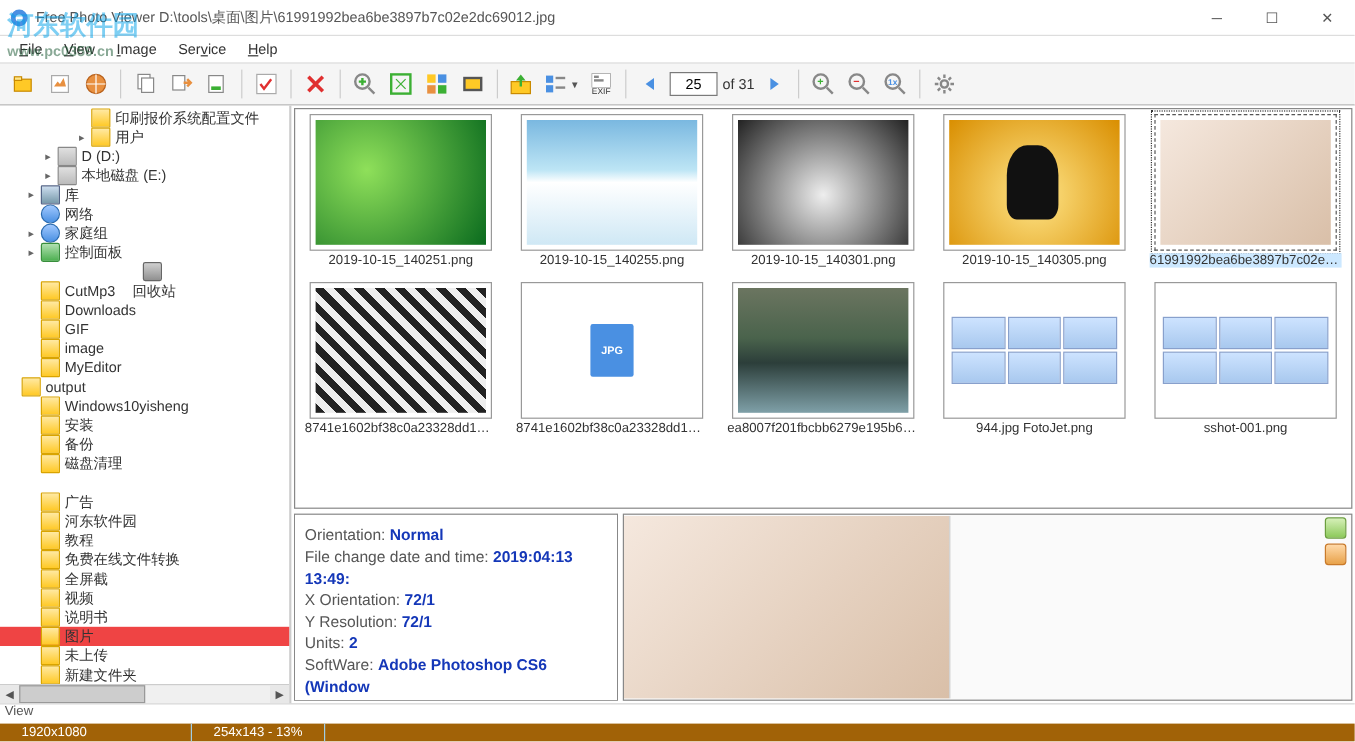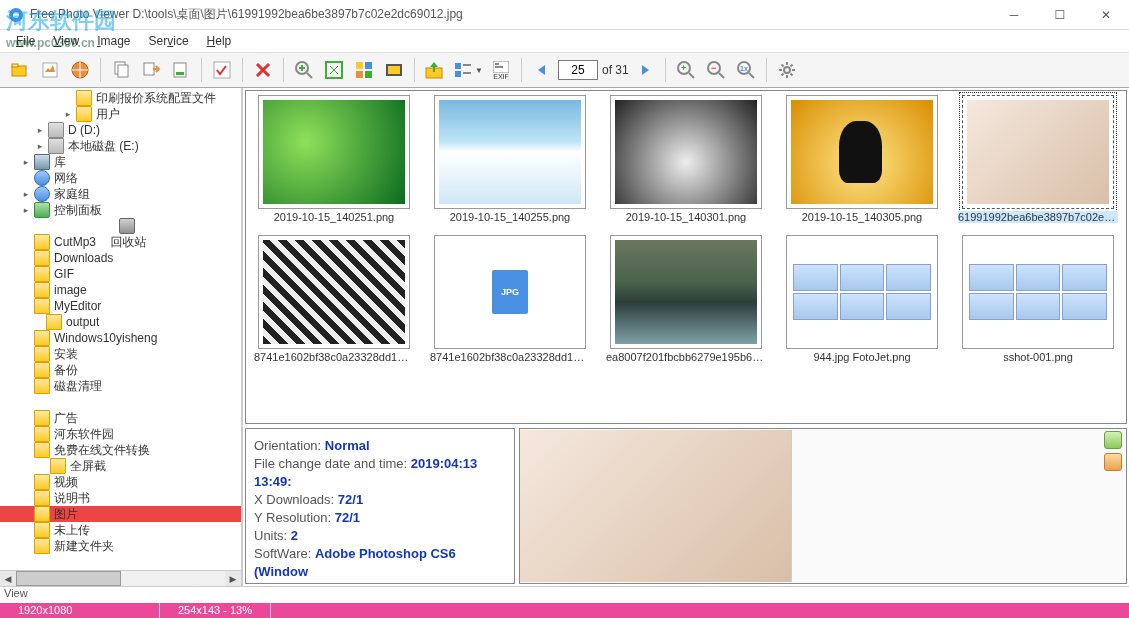--- a/index.html
+++ b/index.html
@@ -70,21 +70,21 @@
 .infoleft .k { color: #555; }
 .infoleft .v { color: #1437b8; font-weight: bold; }
 .inforight { flex: 1; border: 1px solid #888; background: #fafafa; display: flex; align-items: center; justify-content: flex-start; overflow: hidden; position:relative; }
 .preview { width: 272px; height: 152px; background: linear-gradient(135deg, #f5e8de, #d9bfa8); border-right:1px solid #ccc; }
 .rot-icons { position:absolute; right:4px; top:2px; display:flex; flex-direction:column; gap:4px; }
 .rot-icons .r { width:18px; height:18px; border:1px solid #6b9e3e; border-radius:3px; background:linear-gradient(#d6f0b8,#8cc95a); cursor:pointer; }
 .rot-icons .rb { border-color:#c97a2a; background:linear-gradient(#ffd9a8,#e8a24a); }
 
 .statusbar { height: 32px; background: #fff; border-top: 1px solid #ccc; display: flex; flex-direction: column; font-size: 11px; color: #555; }
 .statusbar .label { height:16px; padding-left: 4px; }
-.statusbar .row { display: flex; height:16px; background:#ec4899; color:#fff;text-align:center; }
+.statusbar .row { display: flex; height:16px; background:#a16207; color:#fff;text-align:center; }
 .statusbar .cell { padding: 0 18px; border-right: 1px solid #a0cde6; display:flex; align-items:center; }
 .statusbar .cell.c1 { width:160px; }
 
 .watermark { position: absolute; top: 6px; left: 6px; opacity: 0.5; font-size: 22px; color: #00a0e9; font-weight: bold; pointer-events: none; }
 .watermark .url { font-size: 12px; color: #14532d; display: block; }
 
 ::-webkit-scrollbar { width: 16px; height: 16px; }
 ::-webkit-scrollbar-track { background: #f0f0f0; }
 ::-webkit-scrollbar-thumb { background: #cdcdcd; border: 1px solid #aaa; }
 </style>
@@ -330,21 +330,21 @@
         <div class="tree-node" style="padding-left: 20px;">
           <span class="tree-exp"></span>
           <span class="tree-ico folder-ico"></span>
           <span>image</span>
         </div>
         <div class="tree-node" style="padding-left: 20px;">
           <span class="tree-exp"></span>
           <span class="tree-ico folder-ico"></span>
           <span>MyEditor</span>
         </div>
-        <div class="tree-node" style="padding-left: 32px;">
+        <div class="tree-node" style="padding-left: 4px;">
           <span class="tree-exp"></span>
           <span class="tree-ico folder-ico"></span>
           <span>output</span>
         </div>
         <div class="tree-node" style="padding-left: 20px;">
           <span class="tree-exp"></span>
           <span class="tree-ico folder-ico"></span>
           <span>Windows10yisheng</span>
         </div>
         <div class="tree-node" style="padding-left: 20px;">
@@ -368,23 +368,28 @@
           <span>广告</span>
         </div>
         <div class="tree-node" style="padding-left: 20px;">
           <span class="tree-exp"></span>
           <span class="tree-ico folder-ico"></span>
           <span>河东软件园</span>
         </div>
         <div class="tree-node" style="padding-left: 20px;">
           <span class="tree-exp"></span>
           <span class="tree-ico folder-ico"></span>
+          <span>教程</span>
+        </div>
+        <div class="tree-node" style="padding-left: 20px;">
+          <span class="tree-exp"></span>
+          <span class="tree-ico folder-ico"></span>
           <span>免费在线文件转换</span>
         </div>
-        <div class="tree-node" style=" margin-left: 36px;">
+        <div class="tree-node" style="padding-left: 20px;">
           <span class="tree-exp"></span>
           <span class="tree-ico folder-ico"></span>
           <span>全屏截</span>
         </div>
         <div class="tree-node" style="padding-left: 20px;">
           <span class="tree-exp"></span>
           <span class="tree-ico folder-ico"></span>
           <span>视频</span>
         </div>
         <div class="tree-node" style="padding-left: 20px;">
@@ -497,21 +502,21 @@
               </div>
             </div>
             <div class="thumbname">sshot-001.png</div>
           </div>
         </div>
     </div>
     <div class="infopanel">
       <div class="infoleft">
         <div><span class="k">Orientation: </span><span class="v">Normal</span></div>
         <div><span class="k">File change date and time:  </span><span class="v">2019:04:13 13:49:</span></div>
-        <div><span class="k">X Downloads:  </span><span class="v">72/1</span></div>
+        <div><span class="k">X Orientation:  </span><span class="v">72/1</span></div>
         <div><span class="k">Y Resolution:  </span><span class="v">72/1</span></div>
         <div><span class="k">Units:  </span><span class="v">2</span></div>
         <div><span class="k">SoftWare:  </span><span class="v">Adobe Photoshop CS6 (Window</span></div>
       </div>
       <div class="inforight">
         <div class="preview"></div>
         <div class="rot-icons">
           <div class="r"></div>
           <div class="r rb"></div>
         </div>

